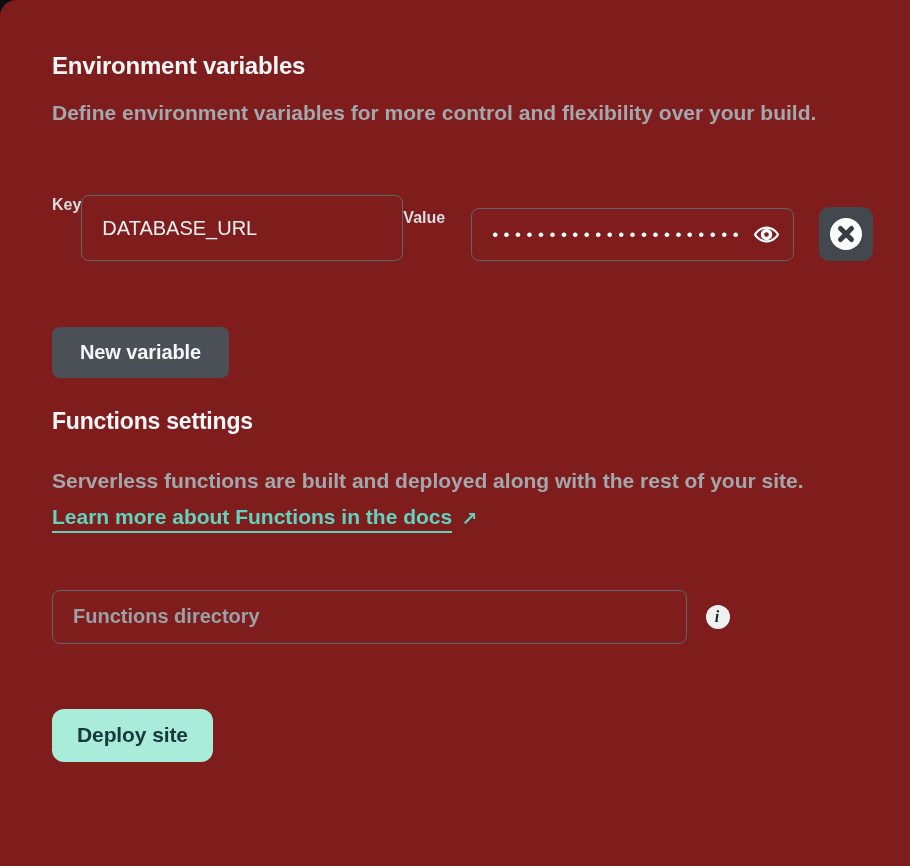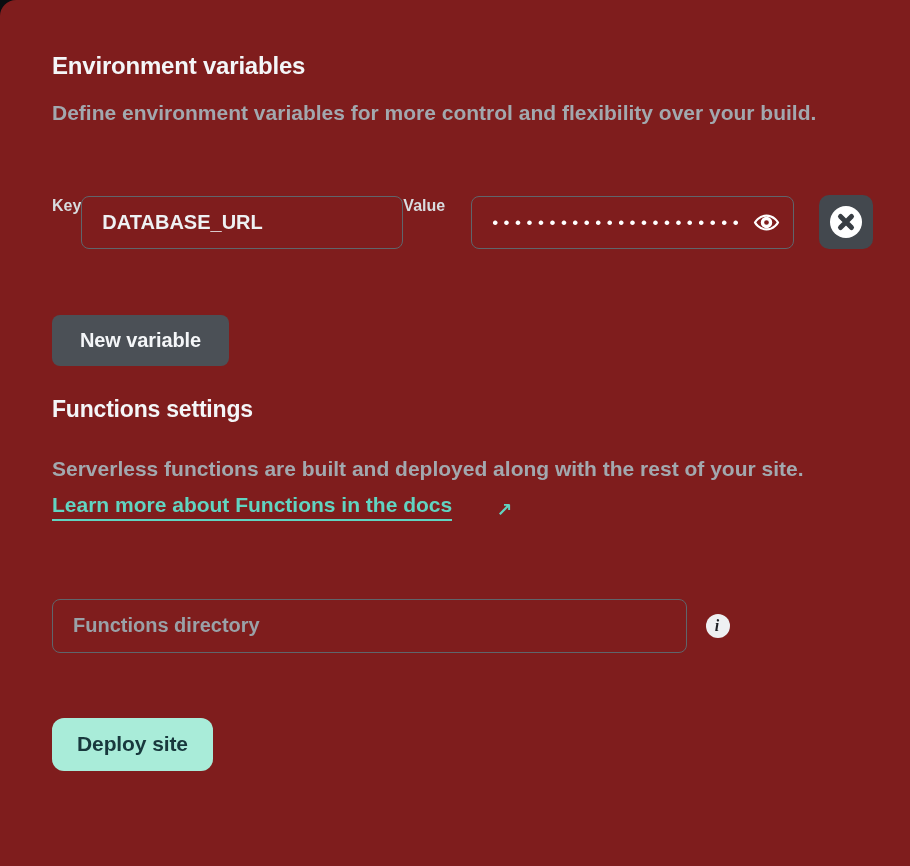--- a/index.html
+++ b/index.html
@@ -41,25 +41,25 @@
     color: #d8dcdf;
     font-size: 16px;
     font-weight: 600;
     margin-bottom: 8px;
     line-height: 19px;
   }
   .text-input {
     background: transparent;
     border: 1px solid #5f656b;
     border-radius: 8px;
-    height: 53px;
+    height: 66px;
     color: #eef1f3;
     font-family: "Liberation Sans", "DejaVu Sans", sans-serif;
     font-size: 20px;
-    font-weight: 700;
+    font-weight: 400;
     padding: 0 20px;
     outline: none;
   }
   .key-input { width: 322px; }
   .value-field {
     width: 323px;
     margin-left: 26px;
     height: 53px;
     border: 1px solid #5f656b;
     border-radius: 8px;
@@ -120,35 +120,34 @@
   .fn-title { margin-top: 30px; font-size: 23px; }
   .fn-desc { margin-top: 32px; }
   .link-row { margin-top: 11px; }
   .docs-link {
     color: #61d4c1;
     font-size: 21px;
     font-weight: 700;
     text-decoration: none;
     cursor: pointer;
     display: inline-flex;
-    align-items: flex-end;
-    gap: 35px;
+    align-items: center;
   }
   .docs-link .link-text {
     border-bottom: 2px solid #61d4c1;
     padding-bottom: 2px;
   }
   .docs-link .ext-arrow {
     margin-left: 9px;
     font-size: 19px;
     font-weight: 700;
   }
   
   .fn-input-row {
-    margin-top: 78px;
+    margin-top: 57px;
     display: flex;
     align-items: center;
   }
   .fn-dir-input {
     width: 635px;
     height: 54px;
     font-weight: 600;
   }
   .fn-dir-input::placeholder { color: #9aa1a7; opacity: 1; }
   .info-badge {

